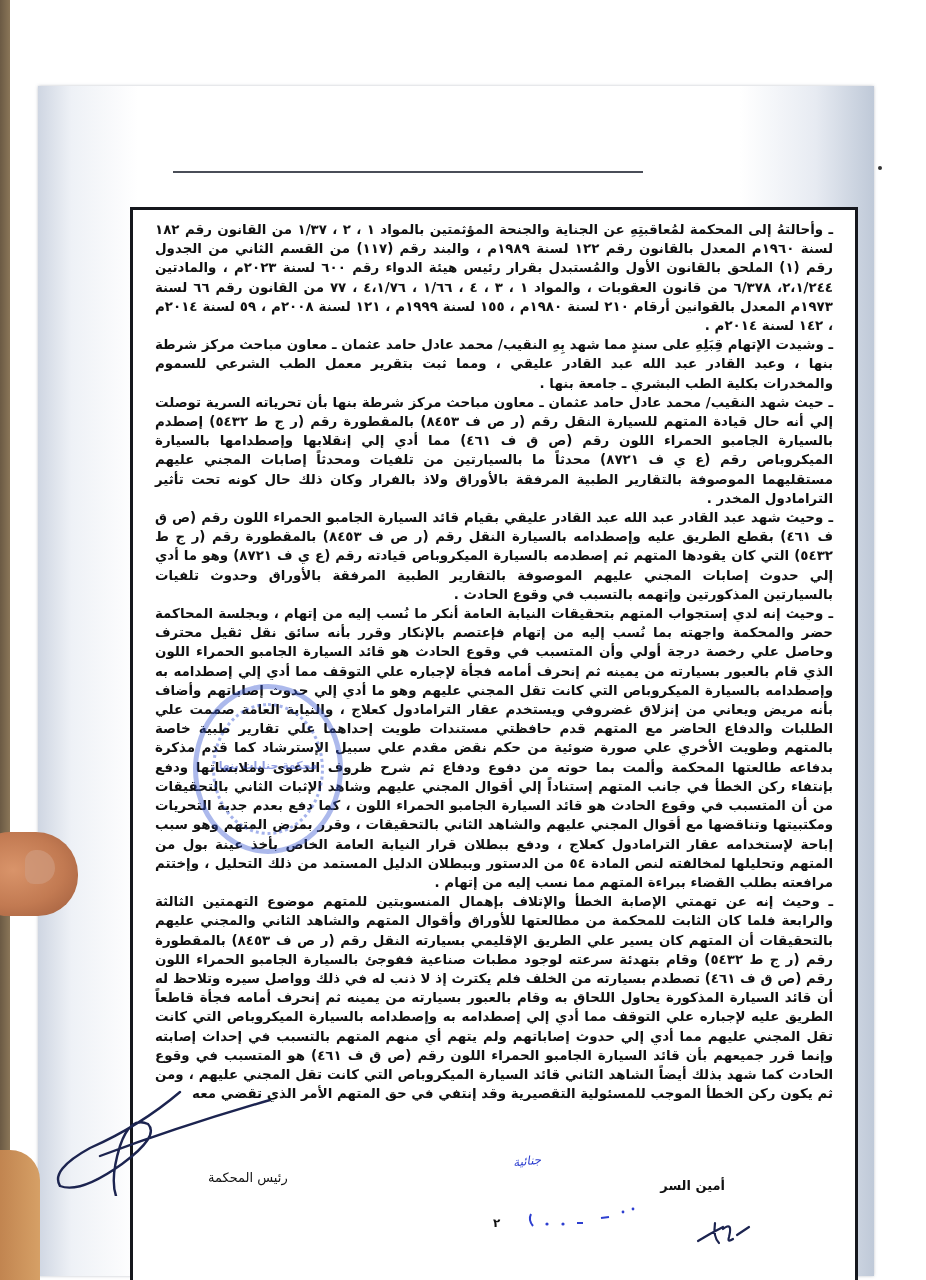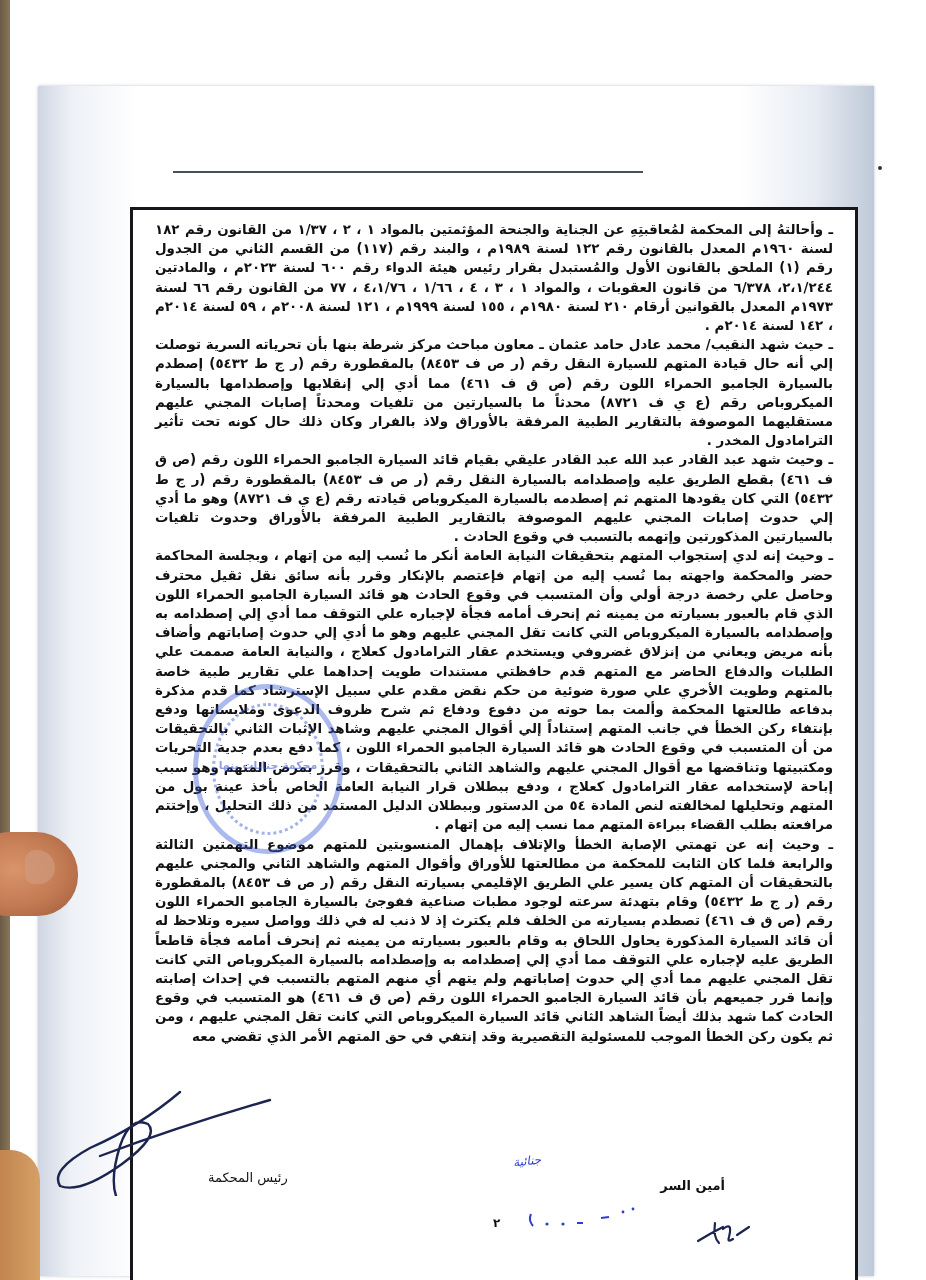--- a/index.html
+++ b/index.html
@@ -189,20 +189,21 @@
 
 <div class="backsheet"></div>
 
 <div class="page">
   <div class="page-topline"></div>
   <div class="dot-mark" style="left:840px;top:80px;"></div>
 
   <div class="frame">
     <div class="body-text">
       <p class="para">ـ وأحالتهُ إلى المحكمة لمُعاقبتِهِ عن الجناية والجنحة المؤثمتين بالمواد ١ ، ٢ ، ١/٣٧ من القانون رقم ١٨٢ لسنة ١٩٦٠م المعدل بالقانون رقم ١٢٢ لسنة ١٩٨٩م ، والبند رقم (١١٧) من القسم الثاني من الجدول رقم (١) الملحق بالقانون الأول والمُستبدل بقرار رئيس هيئة الدواء رقم ٦٠٠ لسنة ٢٠٢٣م ، والمادتين ٢،١/٢٤٤، ٦/٣٧٨ من قانون العقوبات ، والمواد ١ ، ٣ ، ٤ ، ١/٦٦ ، ٤،١/٧٦ ، ٧٧ من القانون رقم ٦٦ لسنة ١٩٧٣م المعدل بالقوانين أرقام ٢١٠ لسنة ١٩٨٠م ، ١٥٥ لسنة ١٩٩٩م ، ١٢١ لسنة ٢٠٠٨م ، ٥٩ لسنة ٢٠١٤م ، ١٤٢ لسنة ٢٠١٤م .</p>
+      <p class="para">ـ وشيدت الإتهام قِبَلِهِ على سندٍ مما شهد بِهِ النقيب/ محمد عادل حامد عثمان ـ معاون مباحث مركز شرطة بنها ، وعبد القادر عبد الله عبد القادر عليقي ، ومما ثبت بتقرير معمل الطب الشرعي للسموم والمخدرات بكلية الطب البشري ـ جامعة بنها .</p>
       <p class="para">ـ حيث شهد النقيب/ محمد عادل حامد عثمان ـ معاون مباحث مركز شرطة بنها بأن تحرياته السرية توصلت إلي أنه حال قيادة المتهم للسيارة النقل رقم (ر ص ف ٨٤٥٣) بالمقطورة رقم (ر ج ط ٥٤٣٢) إصطدم بالسيارة الجامبو الحمراء اللون رقم (ص ق ف ٤٦١) مما أدي إلي إنقلابها وإصطدامها بالسيارة الميكروباص رقم (ع ي ف ٨٧٢١) محدثاً ما بالسيارتين من تلفيات ومحدثاً إصابات المجني عليهم مستقليهما الموصوفة بالتقارير الطبية المرفقة بالأوراق ولاذ بالفرار وكان ذلك حال كونه تحت تأثير الترامادول المخدر .</p>
       <p class="para">ـ وحيث شهد عبد القادر عبد الله عبد القادر عليقي بقيام قائد السيارة الجامبو الحمراء اللون رقم (ص ق ف ٤٦١) بقطع الطريق عليه وإصطدامه بالسيارة النقل رقم (ر ص ف ٨٤٥٣) بالمقطورة رقم (ر ج ط ٥٤٣٢) التي كان يقودها المتهم ثم إصطدمه بالسيارة الميكروباص قيادته رقم (ع ي ف ٨٧٢١) وهو ما أدي إلي حدوث إصابات المجني عليهم الموصوفة بالتقارير الطبية المرفقة بالأوراق وحدوث تلفيات بالسيارتين المذكورتين وإتهمه بالتسبب في وقوع الحادث .</p>
       <p class="para">ـ وحيث إنه لدي إستجواب المتهم بتحقيقات النيابة العامة أنكر ما نُسب إليه من إتهام ، وبجلسة المحاكمة حضر والمحكمة واجهته بما نُسب إليه من إتهام فإعتصم بالإنكار وقرر بأنه سائق نقل ثقيل محترف وحاصل علي رخصة درجة أولي وأن المتسبب في وقوع الحادث هو قائد السيارة الجامبو الحمراء اللون الذي قام بالعبور بسيارته من يمينه ثم إنحرف أمامه فجأة لإجباره علي التوقف مما أدي إلي إصطدامه به وإصطدامه بالسيارة الميكروباص التي كانت تقل المجني عليهم وهو ما أدي إلي حدوث إصاباتهم وأضاف بأنه مريض ويعاني من إنزلاق غضروفي ويستخدم عقار الترامادول كعلاج ، والنيابة العامة صممت علي الطلبات والدفاع الحاضر مع المتهم قدم حافظتي مستندات طويت إحداهما علي تقارير طبية خاصة بالمتهم وطويت الأخري علي صورة ضوئية من حكم نقض مقدم علي سبيل الإسترشاد كما قدم مذكرة بدفاعه طالعتها المحكمة وألمت بما حوته من دفوع ودفاع ثم شرح ظروف الدعوى وملابساتها ودفع بإنتفاء ركن الخطأ في جانب المتهم إستناداً إلي أقوال المجني عليهم وشاهد الإثبات الثاني بالتحقيقات من أن المتسبب في وقوع الحادث هو قائد السيارة الجامبو الحمراء اللون ، كما دفع بعدم جدية التحريات ومكتبيتها وتناقضها مع أقوال المجني عليهم والشاهد الثاني بالتحقيقات ، وقرر بمرض المتهم وهو سبب إباحة لإستخدامه عقار الترامادول كعلاج ، ودفع ببطلان قرار النيابة العامة الخاص بأخذ عينة بول من المتهم وتحليلها لمخالفته لنص المادة ٥٤ من الدستور وببطلان الدليل المستمد من ذلك التحليل ، وإختتم مرافعته بطلب القضاء ببراءة المتهم مما نسب إليه من إتهام .</p>
       <p class="para">ـ وحيث إنه عن تهمتي الإصابة الخطأ والإتلاف بإهمال المنسوبتين للمتهم موضوع التهمتين الثالثة والرابعة فلما كان الثابت للمحكمة من مطالعتها للأوراق وأقوال المتهم والشاهد الثاني والمجني عليهم بالتحقيقات أن المتهم كان يسير علي الطريق الإقليمي بسيارته النقل رقم (ر ص ف ٨٤٥٣) بالمقطورة رقم (ر ج ط ٥٤٣٢) وقام بتهدئة سرعته لوجود مطبات صناعية ففوجئ بالسيارة الجامبو الحمراء اللون رقم (ص ق ف ٤٦١) تصطدم بسيارته من الخلف فلم يكترث إذ لا ذنب له في ذلك وواصل سيره وتلاحظ له أن قائد السيارة المذكورة يحاول اللحاق به وقام بالعبور بسيارته من يمينه ثم إنحرف أمامه فجأة قاطعاً الطريق عليه لإجباره علي التوقف مما أدي إلي إصطدامه به وإصطدامه بالسيارة الميكروباص التي كانت تقل المجني عليهم مما أدي إلي حدوث إصاباتهم ولم يتهم أي منهم المتهم بالتسبب في إحداث إصابته وإنما قرر جميعهم بأن قائد السيارة الجامبو الحمراء اللون رقم (ص ق ف ٤٦١) هو المتسبب في وقوع الحادث كما شهد بذلك أيضاً الشاهد الثاني قائد السيارة الميكروباص التي كانت تقل المجني عليهم ، ومن ثم يكون ركن الخطأ الموجب للمسئولية التقصيرية وقد إنتفي في حق المتهم الأمر الذي تقضي معه</p>
     </div>
 
     <div class="blue-note">جنائية</div>
 
     <div class="sign-row">
       <span class="secretary">أمين السر</span>

